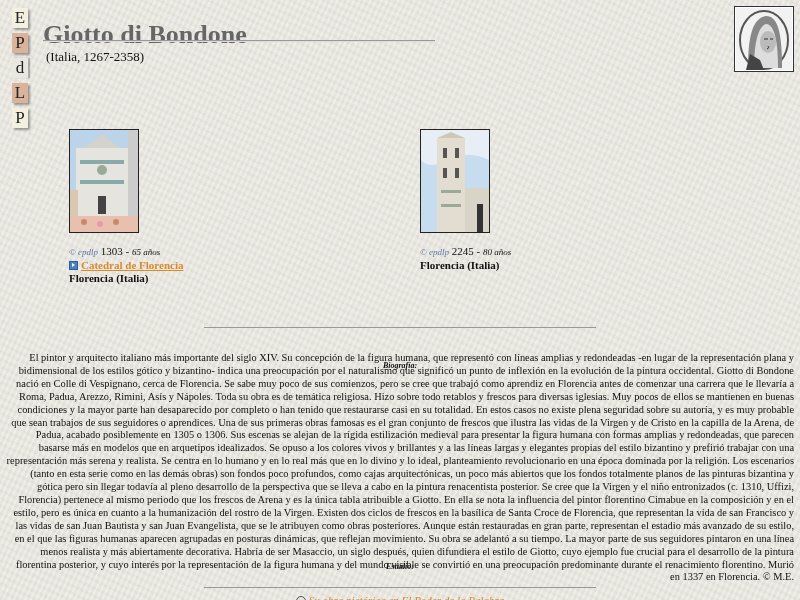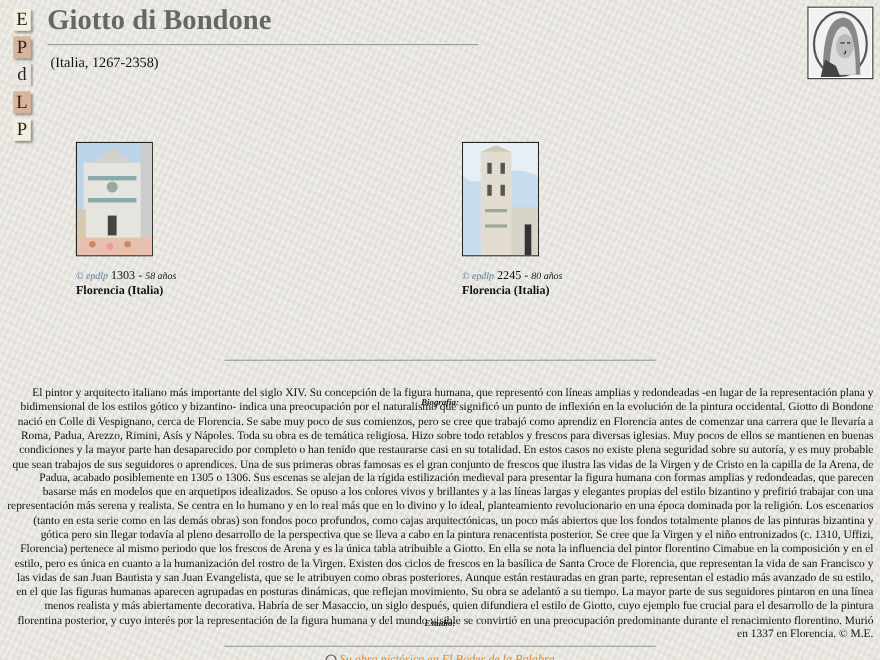--- a/index.html
+++ b/index.html
@@ -19,21 +19,21 @@
     font-family:"Liberation Serif", serif; font-size:17px; line-height:20px; text-align:center;
     color:#222; text-decoration:none;
     box-shadow:2px 2px 2px rgba(0,0,0,0.35);
   }
   .tile.t-e { background:#f4f0e0; }
   .tile.t-p { background:#d9b49a; }
   .tile.t-d { background:#e9e7df; box-shadow:2px 0 1px rgba(0,0,0,0.25); }
   .tile.t-l { background:#d9b49a; }
   .tile.t-p2 { background:#f4f0e0; }
 
-  .title { position:absolute; left:43px; top:3px; font-size:26px; font-weight:bold; color:#666; margin:0; }
+  .title { position:absolute; left:43px; top:20px; font-size:26px; font-weight:bold; color:#666; margin:0; }
   .title-rule { position:absolute; left:43px; top:40px; width:392px; height:0; border-top:1px solid #999; border-bottom:1px solid #ddd; }
   .subtitle { position:absolute; left:46px; top:49px; font-size:13px; color:#111; }
 
   .portrait {
     position:absolute; left:734px; top:6px; width:58px; height:64px;
     border:1px solid #333; background:#fff;
     display:flex; align-items:center; justify-content:center;
   }
   .portrait svg { width:56px; height:62px; }
 
@@ -100,21 +100,25 @@
     <rect x="28" y="66" width="8" height="18" fill="#444"></rect>
     <rect x="58" y="0" width="10" height="102" fill="#ccc"></rect>
     <rect x="0" y="60" width="8" height="30" fill="#d8c8b0"></rect>
     <rect x="0" y="86" width="68" height="16" fill="#e8c0b0"></rect>
     <circle cx="14" cy="92" r="3" fill="#c86"></circle>
       <circle cx="30" cy="94" r="3" fill="#e9a"></circle>
       <circle cx="46" cy="92" r="3" fill="#c86"></circle>
   </svg>
   <div class="meta">
     <span class="copy">© epdlp</span>
-    <span class="year">1303</span><span> - </span><span class="age">58 años</span>
+    <span class="year">1303</span><span> - </span><span class="age">65 años</span>
+    <div class="link-row">
+      <span class="bullet"></span>
+      <a class="title-link" href="#">Catedral de Florencia</a>
+    </div>
     <div class="place">Florencia (Italia)</div>
   </div>
 </div>
 
 <div class="work w2">
   <svg class="thumb" viewBox="0 0 68 102">
     <rect width="68" height="102" fill="#c7dcef"></rect>
     <path d="M0 0 h68 v30 q-20 -10 -40 0 t-28 0 z" fill="#e8eef5"></path>
     <rect x="16" y="8" width="28" height="94" fill="#e2ddd0"></rect>
     <polygon points="16,8 30,2 44,8" fill="#cfc8b8"></polygon>

